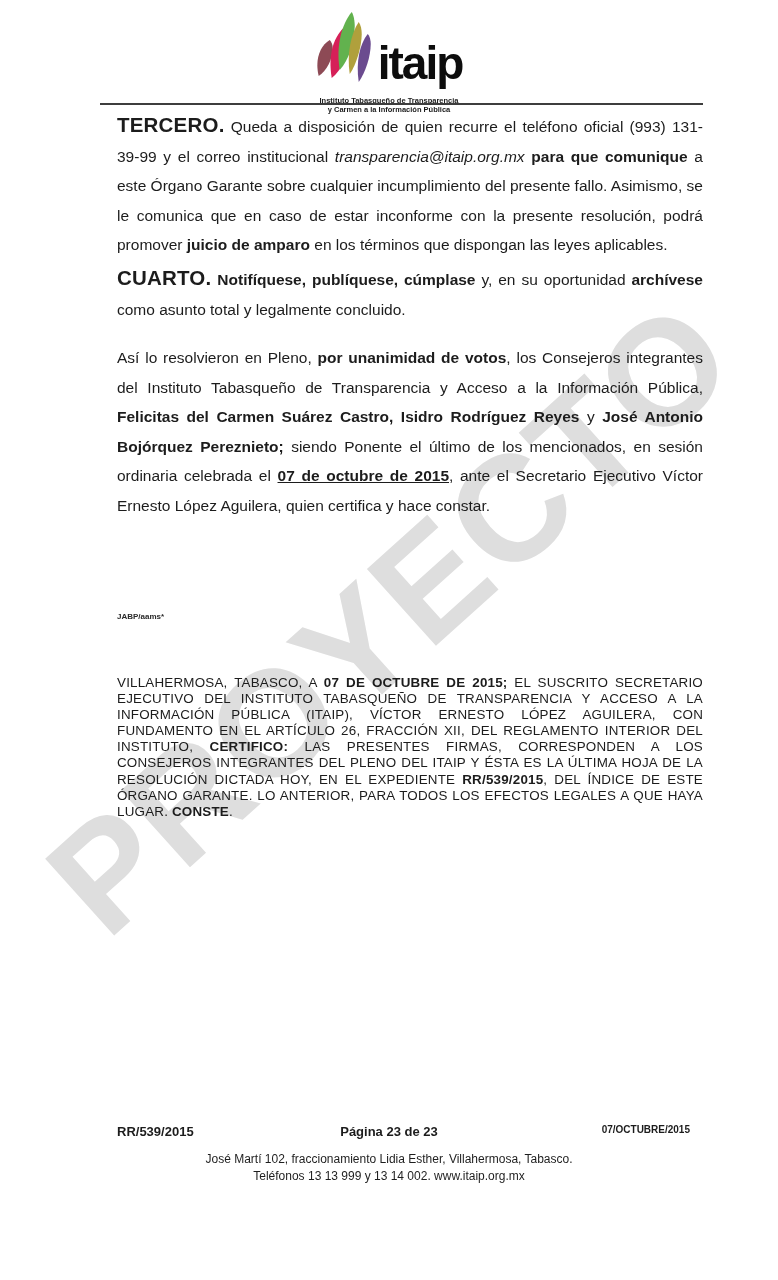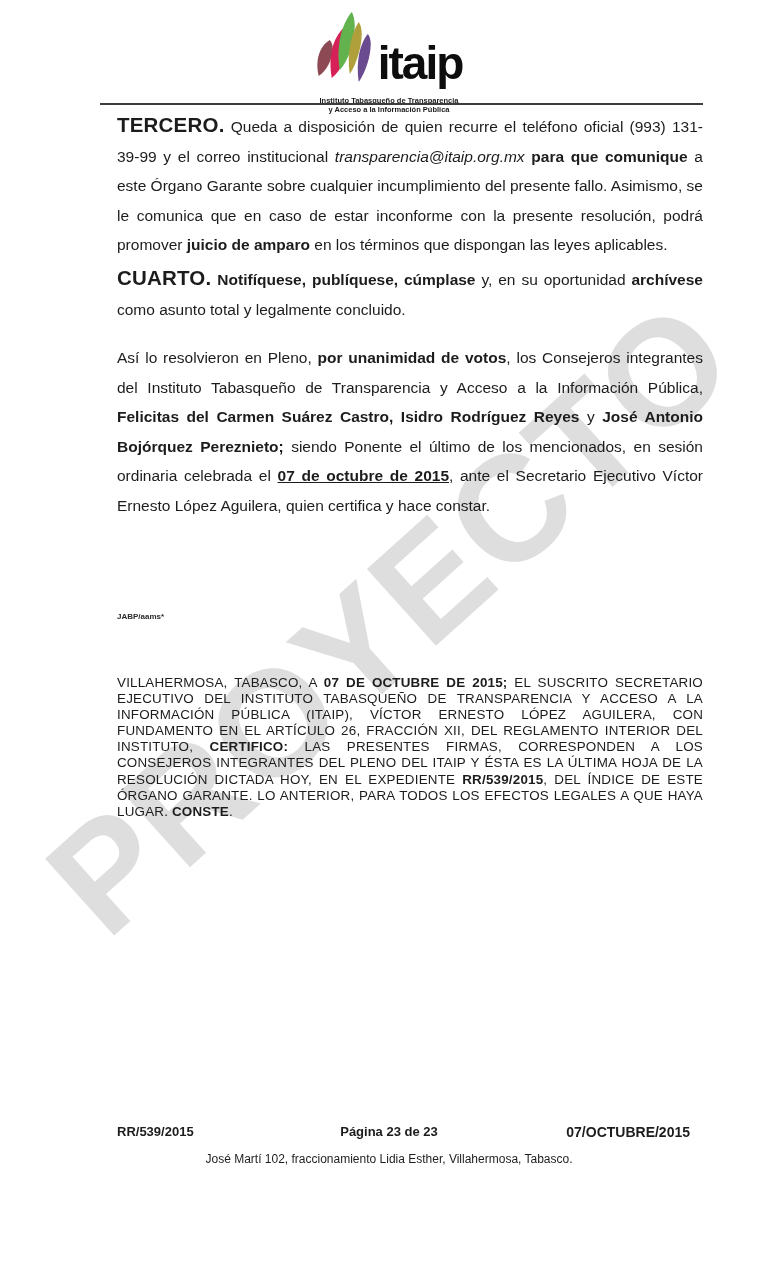--- a/index.html
+++ b/index.html
@@ -105,21 +105,21 @@
   .footer-page {
     position:absolute;
     left:0; top:1124px; width:778px;
     text-align:center;
     font-size:13px; font-weight:bold;
     z-index:1;
   }
   .footer-date {
     position:absolute;
     right:88px; top:1124px;
-    font-size:14px; font-weight:bold;
+    font-size:10px; font-weight:bold;
     z-index:1;
   }
   .footer-address {
     position:absolute;
     left:0; top:1151px; width:778px;
     text-align:center;
     font-size:12px;
     line-height:16.5px;
     color:#1e1e1e;
     z-index:1;
@@ -138,21 +138,21 @@
         <path d="M14,28 C4,34 -1,48 3,64 C11,59 17,47 17,36 C17,33 16,30 14,28 Z" fill="#8d4a55"></path>
         <path d="M30,14 C18,24 12,42 16,66 C26,58 33,42 33,28 C33,22 32,17 30,14 Z" fill="#d62058"></path>
         <path d="M36,0 C26,12 20,34 24,58 C33,48 39,30 39,14 C39,9 38,3 36,0 Z" fill="#62b24e"></path>
         <path d="M43,10 C35,22 31,42 34,62 C41,52 46,34 46,22 C46,17 45,13 43,10 Z" fill="#b0a03c"></path>
         <path d="M52,22 C44,32 40,50 43,70 C50,60 55,44 55,32 C55,28 54,24 52,22 Z" fill="#6b4b8f"></path>
       </svg>
       <span class="logo-wordmark">itaip</span>
     </div>
     <div class="logo-tagline">
       <div>Instituto Tabasqueño de Transparencia</div>
-      <div>y Acceso a la Información Pública</div>
+      <div>y Carmen a la Información Pública</div>
     </div>
   </div>
 
   <div class="top-rule"></div>
 
   <p class="para" id="para-tercero"><span class="h">TERCERO.</span><span> Queda a disposición de quien recurre el teléfono oficial (993) 131-39-99 y el correo institucional </span><span class="i">transparencia@itaip.org.mx</span><span> </span><span class="b">para que comunique</span><span> a este Órgano Garante sobre cualquier incumplimiento del presente fallo. Asimismo, se le comunica que en caso de estar inconforme con la presente resolución, podrá promover </span><span class="b">juicio de amparo</span><span> en los términos que dispongan las leyes aplicables.</span></p>
 
   <p class="para" id="para-cuarto"><span class="h">CUARTO.</span><span> </span><span class="b">Notifíquese, publíquese, cúmplase</span><span> y, en su oportunidad </span><span class="b">archívese</span><span> como asunto total y legalmente concluido.</span></p>
 
   <p class="para" id="para-pleno"><span>Así lo resolvieron en Pleno, </span><span class="b">por unanimidad de votos</span><span>, los Consejeros integrantes del Instituto Tabasqueño de Transparencia y Acceso a la Información Pública, </span><span class="b">Felicitas del Carmen Suárez Castro, Isidro Rodríguez Reyes</span><span> y </span><span class="b">José Antonio Bojórquez Pereznieto;</span><span> siendo Ponente el último de los mencionados, en sesión ordinaria celebrada el </span><span class="b u">07 de octubre de 2015</span><span>, ante el Secretario Ejecutivo Víctor Ernesto López Aguilera, quien certifica y hace constar.</span></p>
@@ -160,15 +160,16 @@
   <div class="annotation">JABP/aams*</div>
 
   <p class="certification"><span>VILLAHERMOSA, TABASCO, A </span><span class="b">07 DE OCTUBRE DE 2015;</span><span> EL SUSCRITO SECRETARIO EJECUTIVO DEL INSTITUTO TABASQUEÑO DE TRANSPARENCIA Y ACCESO A LA INFORMACIÓN PÚBLICA (ITAIP), VÍCTOR ERNESTO LÓPEZ AGUILERA, CON FUNDAMENTO EN EL ARTÍCULO 26, FRACCIÓN XII, DEL REGLAMENTO INTERIOR DEL INSTITUTO, </span><span class="b">CERTIFICO:</span><span> LAS PRESENTES FIRMAS, CORRESPONDEN A LOS CONSEJEROS INTEGRANTES DEL PLENO DEL ITAIP Y ÉSTA ES LA ÚLTIMA HOJA DE LA RESOLUCIÓN DICTADA HOY, EN EL EXPEDIENTE </span><span class="b">RR/539/2015</span><span>, DEL ÍNDICE DE ESTE ÓRGANO GARANTE. LO ANTERIOR, PARA TODOS LOS EFECTOS LEGALES A QUE HAYA LUGAR. </span><span class="b">CONSTE</span><span>.</span></p>
 
   <div class="footer-expediente">RR/539/2015</div>
   <div class="footer-page">Página 23 de 23</div>
   <div class="footer-date">07/OCTUBRE/2015</div>
 
   <div class="footer-address">
     <div>José Martí 102, fraccionamiento Lidia Esther, Villahermosa, Tabasco.</div>
+    <div>Teléfonos 13 13 999 y 13 14 002. www.itaip.org.mx</div>
   </div>
 
 </div>
 
 </body></html>

